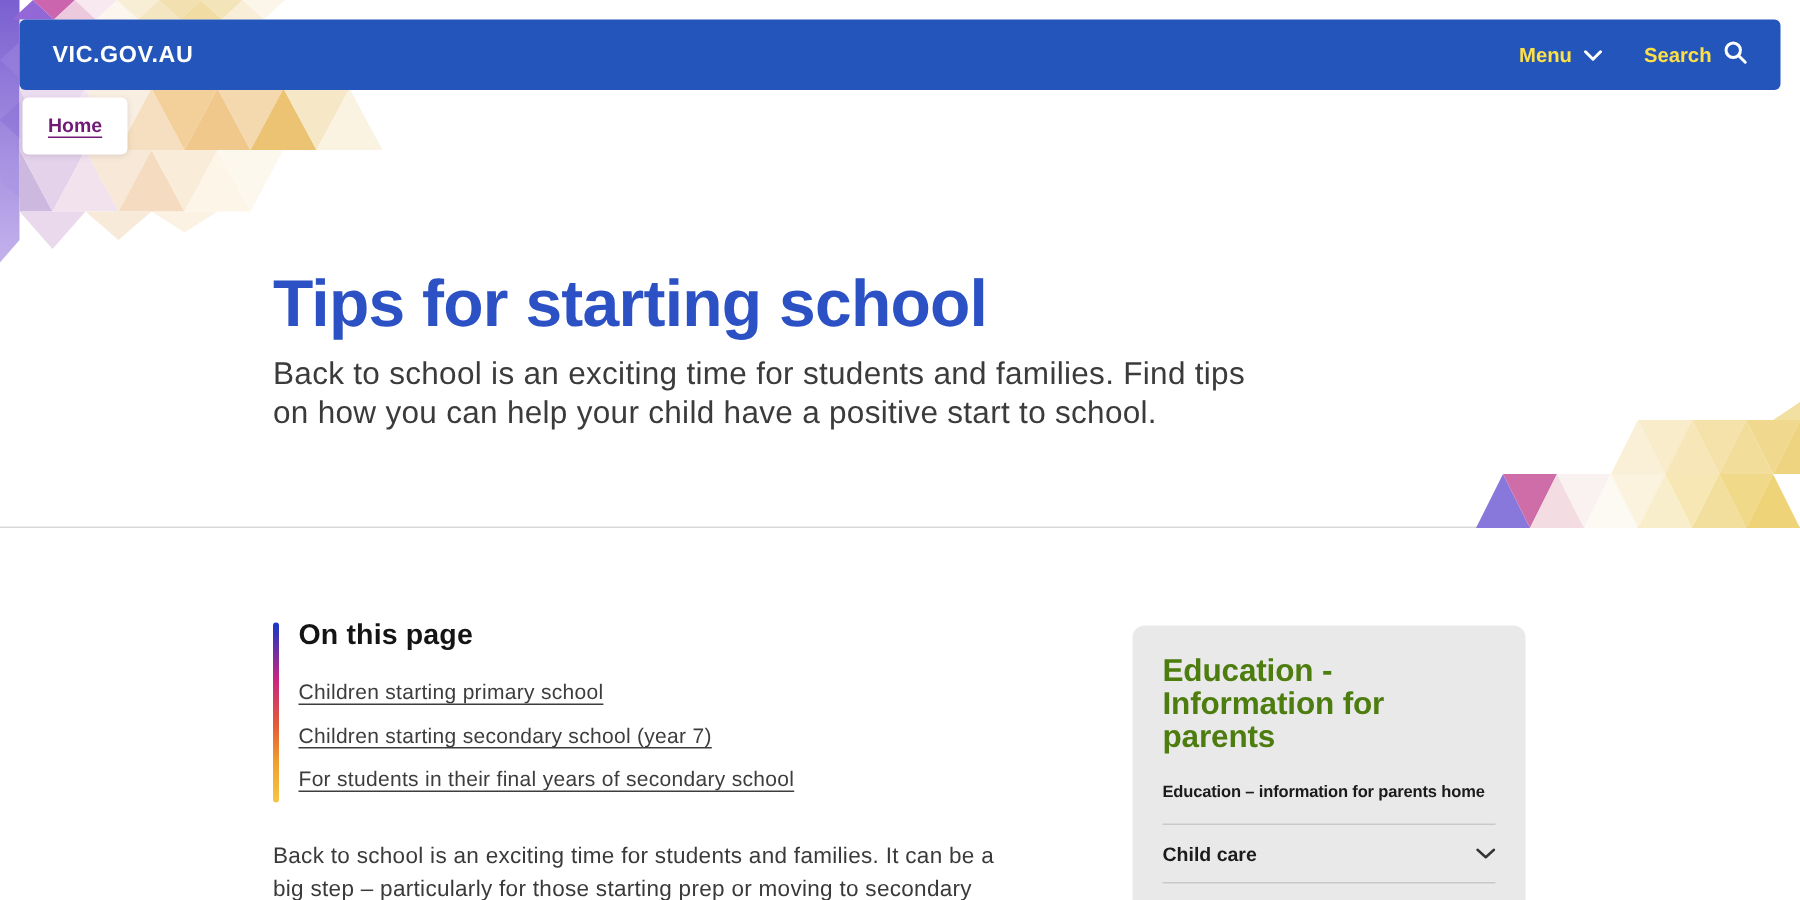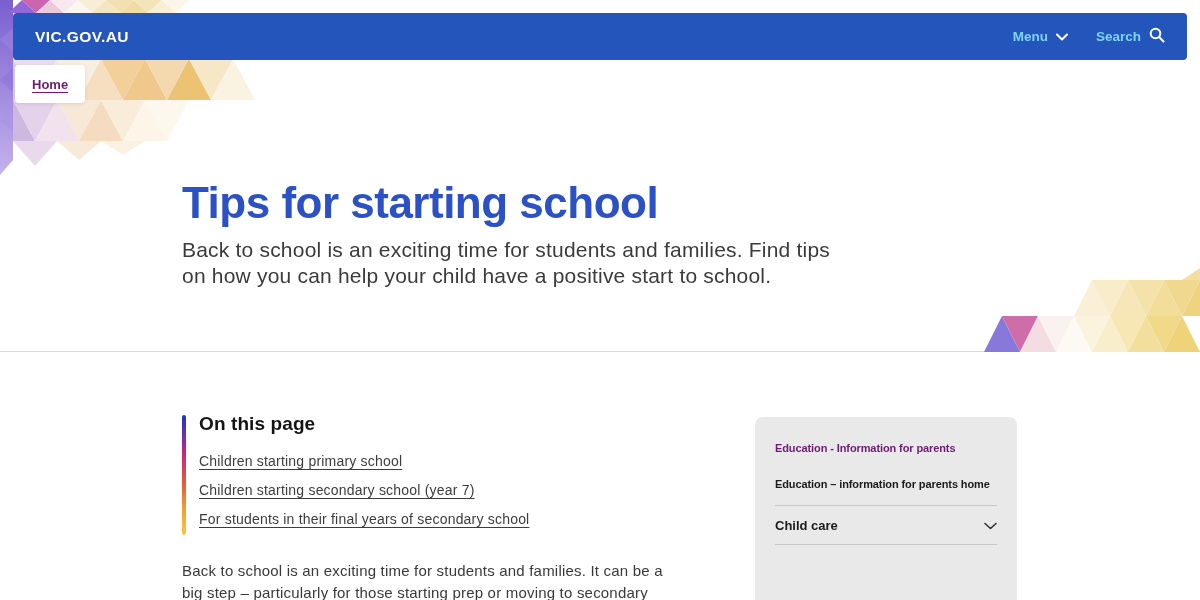--- a/index.html
+++ b/index.html
@@ -42,21 +42,21 @@
   .header-actions {
     margin-left: auto;
     display: flex;
     align-items: center;
     gap: 28px;
   }
   .header-btn {
     display: flex;
     align-items: center;
     gap: 8px;
-    color: #7dd3fc;
+    color: #fde047;
     font-weight: bold;
     font-size: 13.5px;
     cursor: pointer;
     background: none; border: none;
     font-family: "Liberation Sans", sans-serif;
   }
 
   
   .breadcrumb {
     position: absolute;
@@ -142,24 +142,24 @@
   
   .sidebar-card {
     position: absolute;
     left: 755px; top: 65px;
     width: 262px; height: 240px;
     background: #e9e9e9;
     border-radius: 8px;
     padding: 20px 20px 0 20px;
   }
   .sidebar-card h3 {
-    font-size: 11px;
+    font-size: 21px;
     font-weight: bold;
     line-height: 22px;
-    color: #701a75;
+    color: #4d7c0f;
     letter-spacing: -0.1px;
   }
   .sidebar-home-link {
     display: block;
     margin-top: 17px;
     font-size: 11px;
     font-weight: bold;
     line-height: 16px;
     color: #1b1b1b;
     text-decoration: none;

